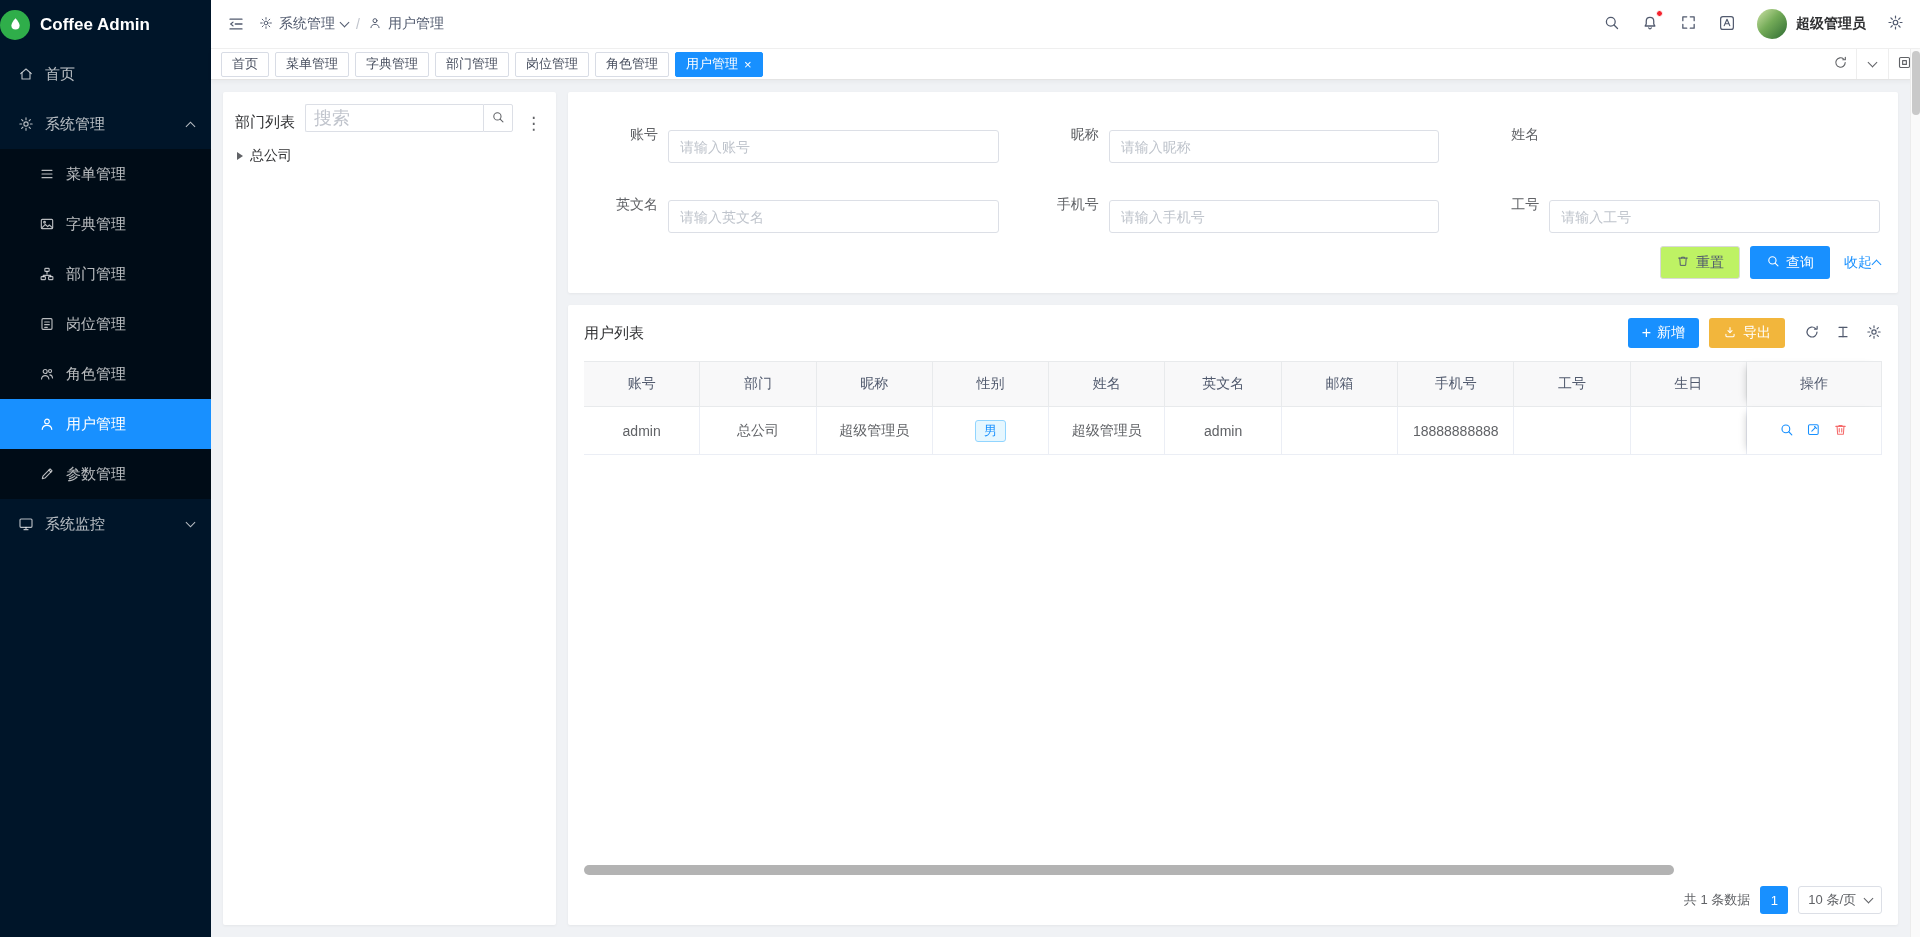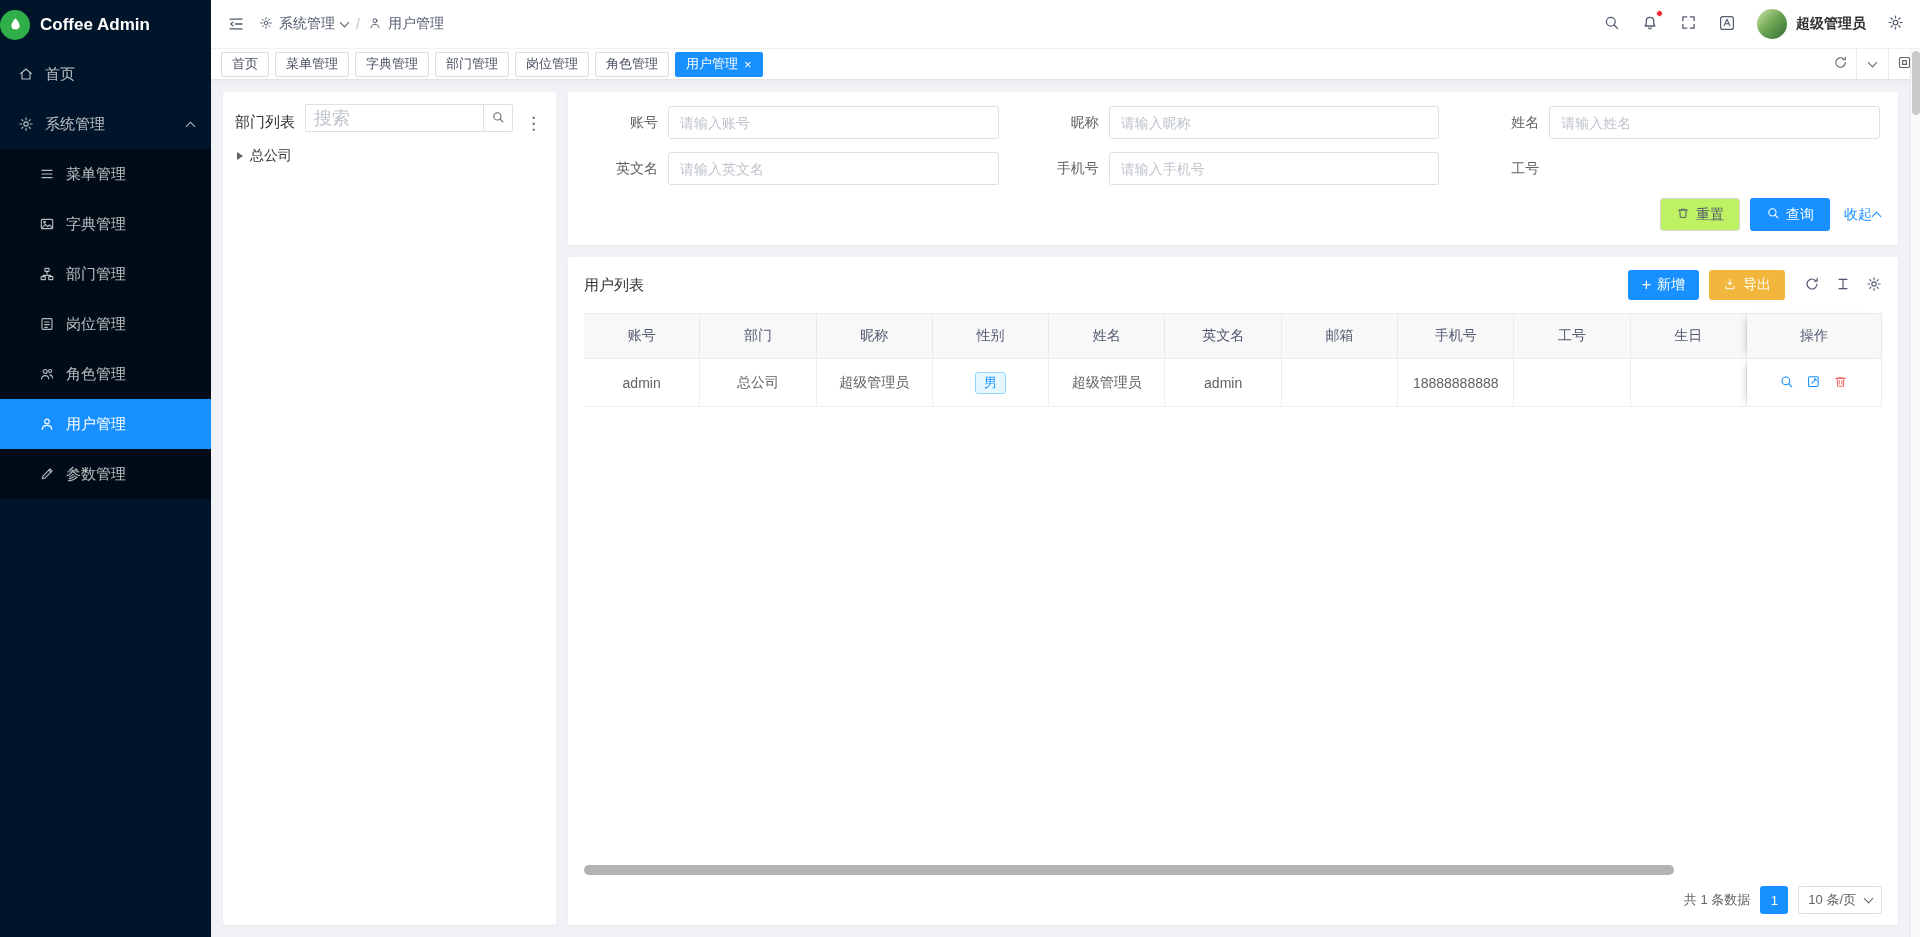--- a/index.html
+++ b/index.html
@@ -64,21 +64,21 @@
 
   
   .work-area { flex:1; display:flex; flex-direction:column; gap:12px; min-width:0; }
   .card { background:#fff; border-radius:2px; box-shadow:0 1px 3px rgba(0,0,0,0.05); }
 
   
   .filter-card { padding:14px 18px; flex-shrink:0; }
   .filter-grid { display:grid; grid-template-columns:repeat(3,1fr); column-gap:28px; row-gap:13px; }
   .field { display:flex; align-items:center; min-width:0; }
   .field .f-label { width:72px; flex-shrink:0; text-align:right; margin-right:10px; color:#606266; font-size:14px; white-space:nowrap; }
-  .field input { flex:1; min-width:0; height:33px; border:1px solid #dcdfe6; border-radius:3px; padding:0 11px; font-size:14px; color:#606266; font-family:inherit; outline:none; }
+  .field input { flex:1; min-width:0; height:33px; border:1px solid #dcdfe6; border-radius:3px; padding:0 11px; font-size:14px; color:#606266; font-family:inherit; outline:none;margin-top:24px; }
   .field input::placeholder { color:#bfc4cc; }
   .filter-actions { display:flex; justify-content:flex-end; align-items:center; gap:10px; margin-top:13px; }
   .btn { height:33px; display:inline-flex; align-items:center; gap:6px; padding:0 15px; border-radius:3px; font-size:14px; cursor:pointer; border:1px solid transparent; font-family:inherit; }
   .btn-plain { background:#bef264; border-color:#d9d9d9; color:#515a6e; }
   .btn-primary { background:#1890ff; color:#fff; }
   .btn-warning { background:#f2b63c; color:#fff; }
   .btn-sm { height:30px; padding:0 13px; }
   .link-btn { display:inline-flex; align-items:center; gap:1px; color:#1890ff; font-size:14px; cursor:pointer; background:none; border:none; font-family:inherit; margin-left:4px; }
 
   
@@ -218,20 +218,30 @@
         <div class="menu-item">
           <span class="mi-icon">
               <svg class="ic" viewBox="0 0 24 24">
                 <path d="M5 19l.9-3.9L16.6 4.4l3 3L8.9 18.1z"></path>
                 <path d="M14.8 6.2l3 3"></path>
               </svg>
             </span>
           <span>参数管理</span>
         </div>
       </div>
+      <div class="menu-item">
+        <span class="mi-icon">
+            <svg class="ic" viewBox="0 0 24 24">
+              <rect x="3" y="4.5" width="18" height="12.5" rx="1.5"></rect>
+              <path d="M9 20.5h6M12 17v3.5"></path>
+            </svg>
+          </span>
+        <span>系统监控</span>
+        <span class="chev chev-down marr"></span>
+      </div>
     </nav>
   </aside>
 
   <div class="main">
 
     <header class="topbar">
       <button class="icon-btn">
         <svg class="ic17" viewBox="0 0 24 24" style="fill:none;stroke:currentColor;stroke-width:1.7;stroke-linecap:round;stroke-linejoin:round;width:18px;height:18px">
             <path d="M4 5.5h16M11 12h9M4 18.5h16M8 9.5L5 12l3 2.5"></path>
           </svg>
@@ -365,32 +375,32 @@
             <div class="field">
               <span class="f-label">账号</span>
               <input placeholder="请输入账号" style="">
             </div>
             <div class="field">
               <span class="f-label">昵称</span>
               <input placeholder="请输入昵称" style="">
             </div>
             <div class="field">
               <span class="f-label">姓名</span>
-              <input placeholder="请输入姓名" style="">
             </div>
             <div class="field">
               <span class="f-label">英文名</span>
               <input placeholder="请输入英文名" style="">
             </div>
             <div class="field">
               <span class="f-label">手机号</span>
               <input placeholder="请输入手机号" style="">
             </div>
             <div class="field">
               <span class="f-label">工号</span>
+              <input placeholder="请输入工号" style="">
             </div>
           </div>
           <div class="filter-actions">
             <button class="btn btn-plain">
               <span><svg viewBox="0 0 24 24" style="fill:none;stroke:currentColor;stroke-width:1.7;width:14px;height:14px;stroke-linecap:round;stroke-linejoin:round">
                     <path d="M4.5 7h15"></path>
                     <path d="M9.5 7V5.5h5V7"></path>
                     <path d="M6.5 7l.9 12.5h9.2L17.5 7"></path>
                   </svg></span>
               <span>重置</span>

